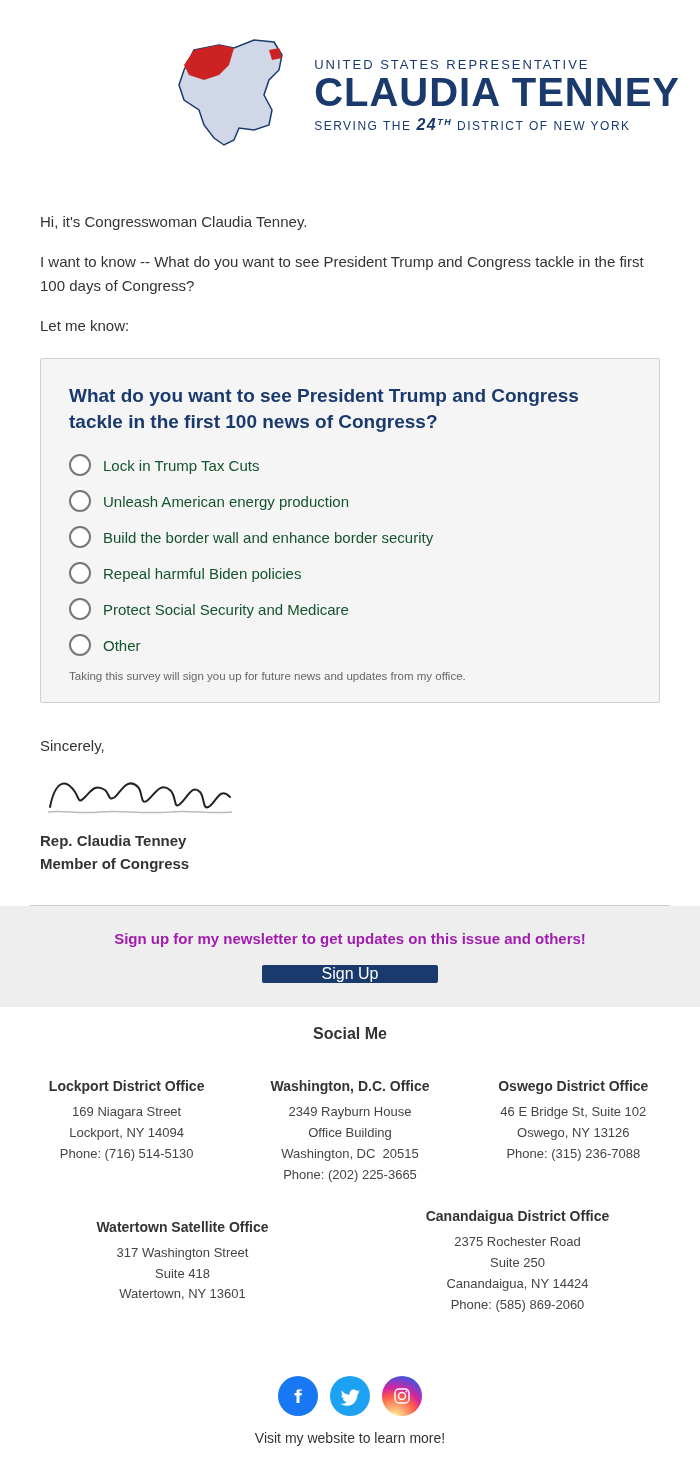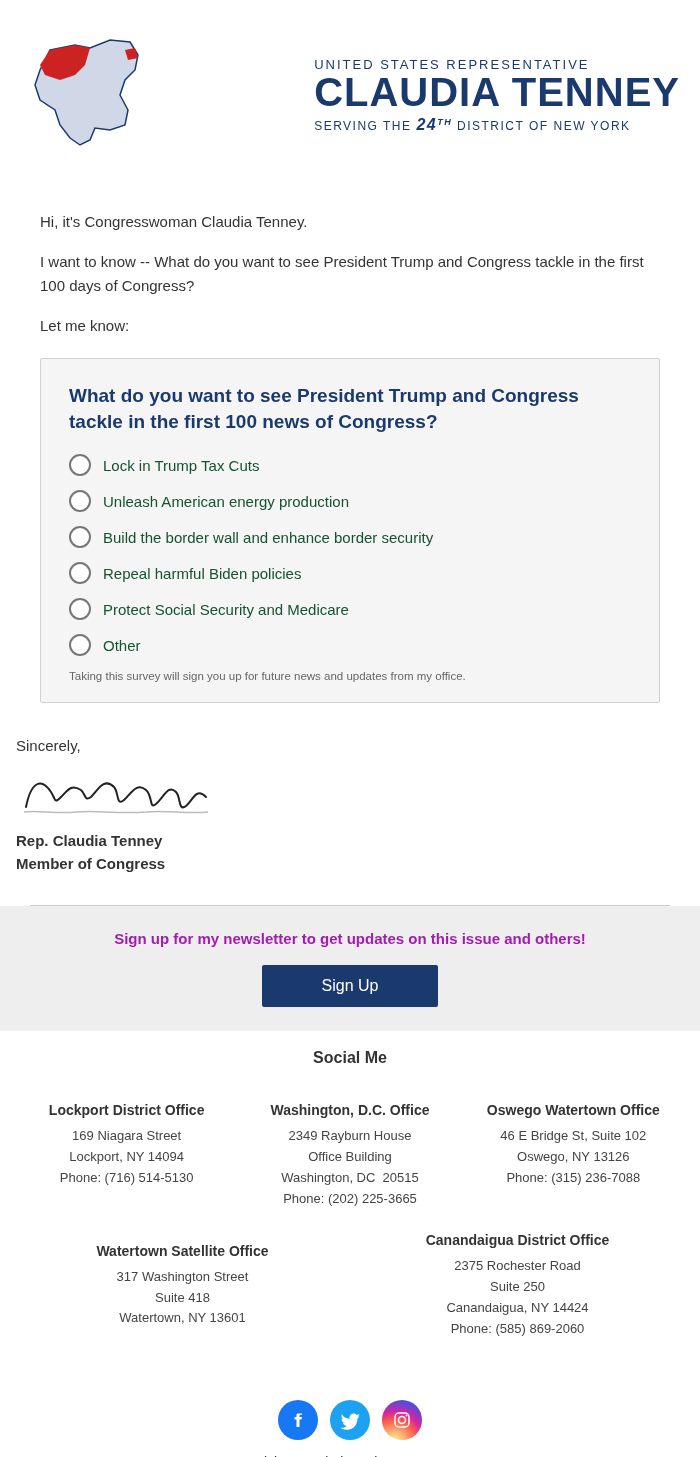--- a/index.html
+++ b/index.html
@@ -13,21 +13,21 @@
 
     
     .header {
       text-align: center;
       padding: 30px 20px 20px;
       border-bottom: none;
     }
     .header-inner {
       display: flex;
       align-items: center;
-      justify-content: space-between;
+      justify-content: flex-end;
       gap: 10px;
     }
     .logo-svg {
       width: 140px;
       height: 130px;
     }
     .header-text {
       text-align: left;
     }
     .header-text .top-line {
@@ -105,21 +105,21 @@
       color: #14532d;
     }
     .survey-note {
       font-size: 11.5px;
       color: #666;
       margin-top: 10px;
     }
 
     
     .signature-section {
-      padding: 10px 16px 30px;
+      padding: 10px 40px 30px;
     }
     .sincerely {
       font-size: 15px;
       margin-bottom: 8px;
       color: #333;
     }
     .rep-name {
       font-size: 15px;
       font-weight: 700;
       color: #333;
@@ -143,21 +143,21 @@
     .newsletter-text {
       font-size: 15px;
       color: #a21caf;
       margin-bottom: 18px;
       font-weight: bold;
     }
     .signup-btn {
       background: #1a3a6e;
       color: #fff;
       border: none;
-      padding: 12px 60px;
+      padding: 0 60px;
       font-size: 16px;
       cursor: pointer;
       border-radius: 2px;
     }
 
     
     .contact-heading {
       text-align: center;
       font-size: 16px;
       font-weight: 700;
@@ -330,21 +330,21 @@
         169 Niagara Street<br>Lockport, NY 14094<br>Phone: (716) 514-5130
       </div>
     </div>
     <div class="office-block">
       <div class="office-name">Washington, D.C. Office</div>
       <div class="office-addr">
         2349 Rayburn House<br>Office Building<br>Washington, DC &nbsp;20515<br>Phone: (202) 225-3665
       </div>
     </div>
     <div class="office-block">
-      <div class="office-name">Oswego Watertown Office</div>
+      <div class="office-name">Oswego District Office</div>
       <div class="office-addr">
         46 E Bridge St, Suite 102<br>Oswego, NY 13126<br>Phone: (315) 236-7088
       </div>
     </div>
   </div>
 
   <div class="offices-row two-col">
     <div class="office-block">
       <div class="office-name">Watertown Satellite Office</div>
       <div class="office-addr">

